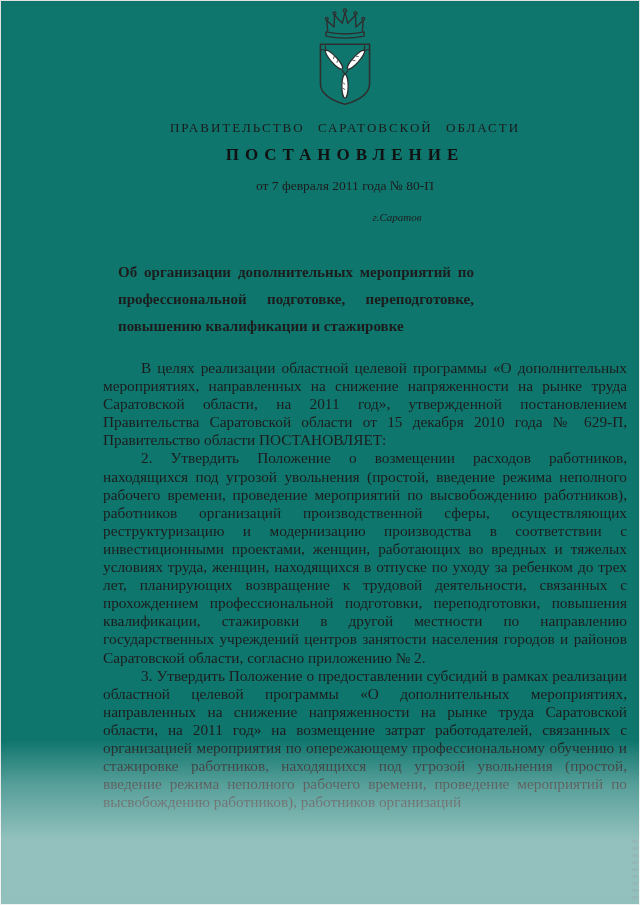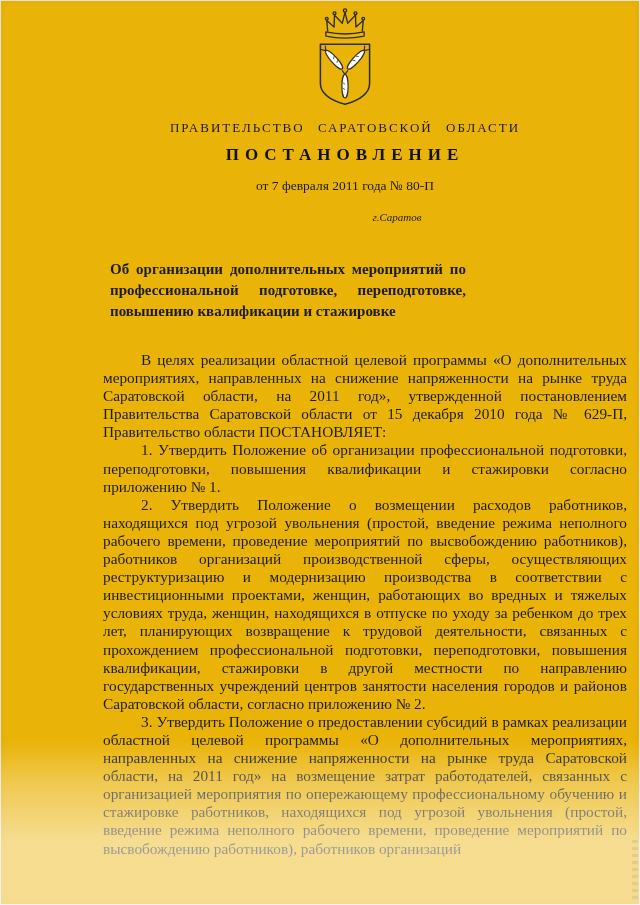--- a/index.html
+++ b/index.html
@@ -1,20 +1,20 @@
 <!DOCTYPE html>
 <html><head>
 <meta charset="utf-8">
 <style>
   html,body { margin:0; padding:0; background:#f4f4f4; }
   .page {
     position:relative;
     width:640px; height:905px;
     margin:0 auto;
-    background:#eab308;
+    background:#0f766e;
     font-family:"Liberation Serif", serif;
     color:#1c1c1c;
     overflow:hidden;
     box-shadow: inset 0 0 0 1px #e2e2e2, inset 0 0 10px rgba(0,0,0,0.05);
   }
   .emblem {
     position:absolute; left:304px; top:6px; width:82px; height:102px;
   }
   .org-line {
     position:absolute; top:120px; left:45px; width:600px;
@@ -33,26 +33,26 @@
     text-align:center;
     font-size:13.5px;
   }
   .doc-city {
     position:absolute; top:211px; left:45px; width:600px;
     text-align:center;
     font-size:11px;
   }
   .doc-city span { display:inline-block; transform:translateX(52px);font-style:italic; }
   .subject {
-    position:absolute; top:259px; left:110px; width:356px;
-    font-size:15px; font-weight:bold; line-height:21px;
+    position:absolute; top:259px; left:118px; width:356px;
+    font-size:15px; font-weight:bold; line-height:27px;
     text-align:justify;
   }
   .body-text {
-    position:absolute; top:351px; left:103px; width:524px;
+    position:absolute; top:359px; left:103px; width:524px;
     font-size:15.3px; line-height:18.1px;
     text-align:justify;
   }
   .body-text p { margin:0; text-indent:38px; }
   .scan-fade {
     position:absolute; left:0; top:740px; width:100%; height:165px;
     background:linear-gradient(to bottom,
       rgba(255,255,255,0) 0px,
       rgba(255,255,255,0.30) 45px,
       rgba(255,255,255,0.55) 100px,
@@ -118,21 +118,20 @@
   <div class="doc-date">от 7 февраля 2011 года № 80-П</div>
 
   <div class="doc-city">
     <span>г.Саратов</span>
   </div>
 
   <div class="subject">Об организации дополнительных мероприятий по профессиональной подготовке, переподготовке, повышению квалификации и стажировке</div>
 
   <div class="body-text">
     <p>В целях реализации областной целевой программы «О дополнительных мероприятиях, направленных на снижение напряженности на рынке труда Саратовской области, на 2011 год», утвержденной постановлением Правительства Саратовской области от 15 декабря 2010 года № 629-П, Правительство области ПОСТАНОВЛЯЕТ:</p>
-    <p>1. Утвердить Положение об организации профессиональной подготовки, переподготовки, повышения квалификации и стажировки согласно приложению № 1.</p>
     <p>2. Утвердить Положение о возмещении расходов работников, находящихся под угрозой увольнения (простой, введение режима неполного рабочего времени, проведение мероприятий по высвобождению работников), работников организаций производственной сферы, осуществляющих реструктуризацию и модернизацию производства в соответствии с инвестиционными проектами, женщин, работающих во вредных и тяжелых условиях труда, женщин, находящихся в отпуске по уходу за ребенком до трех лет, планирующих возвращение к трудовой деятельности, связанных с прохождением профессиональной подготовки, переподготовки, повышения квалификации, стажировки в другой местности по направлению государственных учреждений центров занятости населения городов и районов Саратовской области, согласно приложению № 2.</p>
     <p>3. Утвердить Положение о предоставлении субсидий в рамках реализации областной целевой программы «О дополнительных мероприятиях, направленных на снижение напряженности на рынке труда Саратовской области, на 2011 год» на возмещение затрат работодателей, связанных с организацией мероприятия по опережающему профессиональному обучению и стажировке работников, находящихся под угрозой увольнения (простой, введение режима неполного рабочего времени, проведение мероприятий по высвобождению работников), работников организаций</p>
   </div>
 
   <div class="scan-fade"></div>
   <div class="scan-artifacts"></div>
 
 </div>
 
 </body></html>

